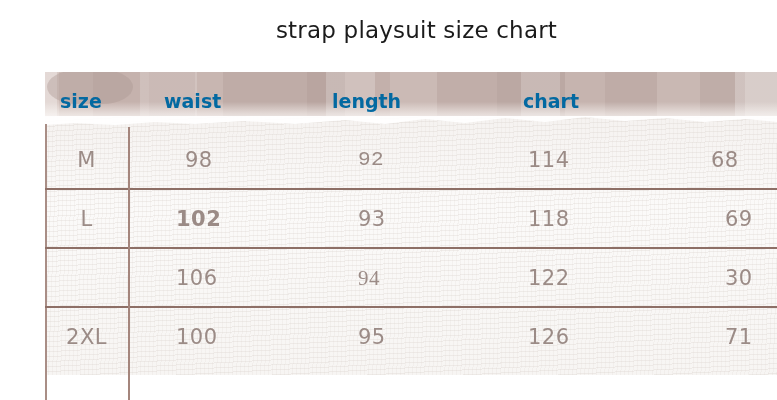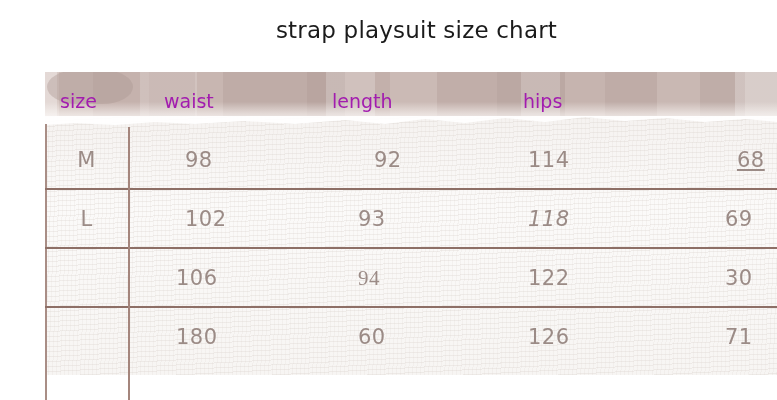--- a/index.html
+++ b/index.html
@@ -108,22 +108,22 @@
     border-radius: 40px / 22px;
     background: rgba(170,150,145,0.40);
     pointer-events: none;
   }
 
   .header-cell {
     position: absolute;
     top: 18px;
     font-family: "DejaVu Sans", sans-serif;
     font-size: 19px;
-    font-weight: 400;
-    color: #a21caf;
+    font-weight: 700;
+    color: #0369a1;
     white-space: nowrap;
     line-height: 22px;
   }
 
   
   #table-body {
     position: absolute;
     left: 0;
     top: 44px;
     width: 744px;
@@ -213,52 +213,53 @@
   <div id="size-table">
 
     <div id="table-header">
       <div id="header-mottle"></div>
       <div id="header-blob"></div>
     </div>
 
     <div class="header-cell" style="left:15px;">size</div>
     <div class="header-cell" style="left:287px;">length</div>
     <div class="header-cell" style="left:119px;">waist</div>
-    <div class="header-cell" style="left:478px;">hips</div>
+    <div class="header-cell" style="left:478px;">chart</div>
 
     <div id="table-body">
       <svg id="body-ragged-edge" viewBox="0 0 744 14" preserveAspectRatio="none">
         <path d="M0,0 L0,9 L30,7 L70,9 L110,6 L150,8 L200,5 L250,8 L300,4 L340,8
                  L380,3 L420,7 L460,2 L500,6 L540,1 L580,5 L620,2 L660,6 L700,3
                  L744,7 L744,0 Z" fill="#ffffff" opacity="0.92"></path>
       </svg>
     </div>
 
     <div id="body-border"></div>
     <div class="row-divider" style="top:116px;"></div>
     <div class="row-divider" style="top:175px;"></div>
     <div class="row-divider" style="top:234px;"></div>
     <div id="col-divider"></div>
 
     <div class="data-cell size-cell" style="top:76px;">M</div>
     <div class="data-cell" style="left:140px; top:76px;">98</div>
-    <div class="data-cell" style="left:329px; top:76px;">92</div>
+    <div class="data-cell" style="left:313px; top:76px;font-family:Liberation Mono, monospace;">92</div>
     <div class="data-cell" style="left:483px; top:76px;">114</div>
-    <div class="data-cell" style="left:692px; top:76px;text-decoration:underline;">68</div>
+    <div class="data-cell" style="left:666px; top:76px;">68</div>
 
     <div class="data-cell size-cell" style="top:135px;">L</div>
-    <div class="data-cell" style="left:140px; top:135px;">102</div>
+    <div class="data-cell" style="left:131px; top:135px;font-weight:bold;">102</div>
     <div class="data-cell" style="left:313px; top:135px;">93</div>
-    <div class="data-cell" style="left:483px; top:135px;font-style:italic;">118</div>
+    <div class="data-cell" style="left:483px; top:135px;">118</div>
     <div class="data-cell" style="left:680px; top:135px;">69</div>
 
     <div class="data-cell" style="left:131px; top:194px;">106</div>
     <div class="data-cell" style="left:313px; top:194px;font-family:Liberation Serif, serif;">94</div>
     <div class="data-cell" style="left:483px; top:194px;">122</div>
     <div class="data-cell" style="left:680px; top:194px;">30</div>
 
-    <div class="data-cell" style="left:131px; top:253px;">180</div>
-    <div class="data-cell" style="left:313px; top:253px;">60</div>
+    <div class="data-cell size-cell" style="top:253px;">2XL</div>
+    <div class="data-cell" style="left:131px; top:253px;">100</div>
+    <div class="data-cell" style="left:313px; top:253px;">95</div>
     <div class="data-cell" style="left:483px; top:253px;">126</div>
     <div class="data-cell" style="left:680px; top:253px;">71</div>
 
   </div>
 </div>
 
 </body></html>

